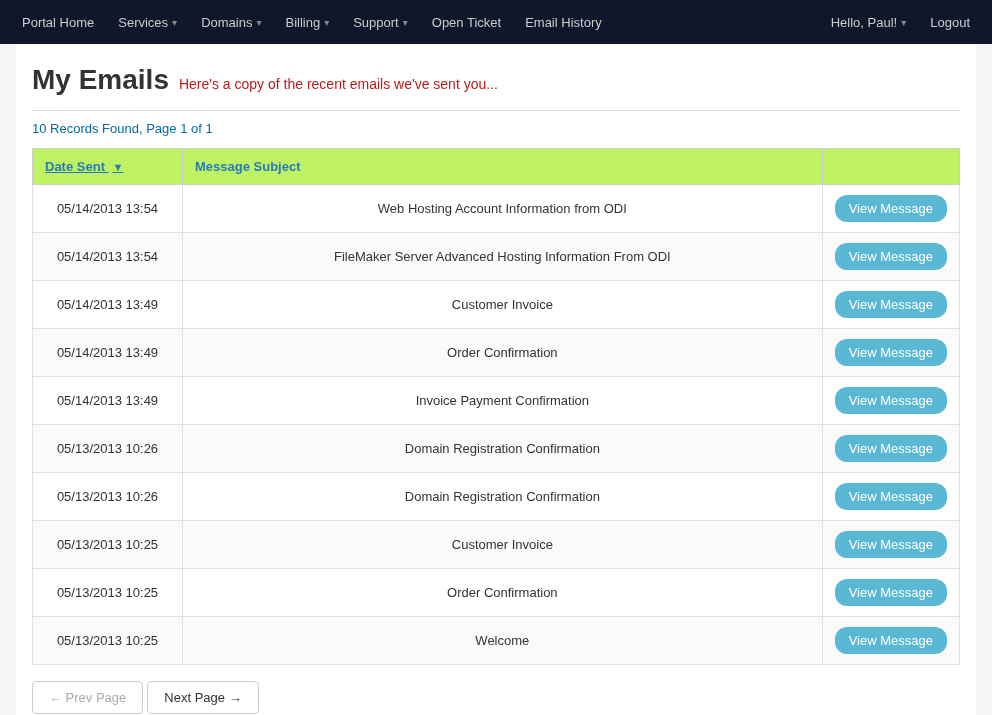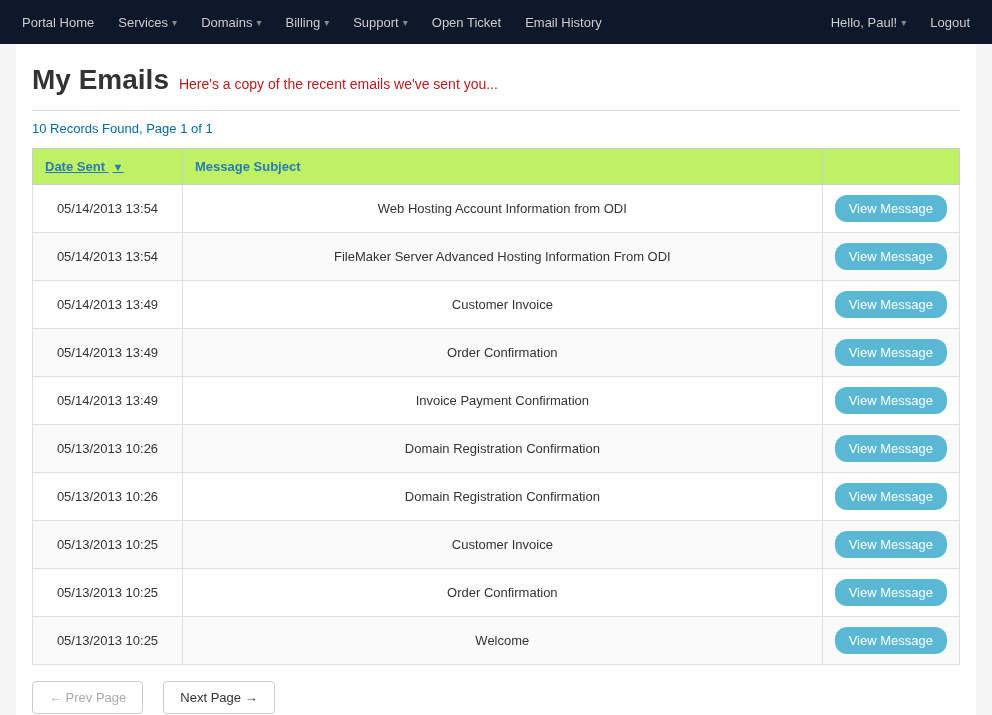--- a/index.html
+++ b/index.html
@@ -119,21 +119,21 @@
       padding: 6px 14px;
       border-radius: 12px;
       font-size: 13px;
       cursor: pointer;
       white-space: nowrap;
     }
 
     
     .pagination {
       display: flex;
-      gap: 20px;
+      gap: 4px;
       margin-top: 16px;
     }
     .page-btn {
       border: 1px solid #ccc;
       background: #fff;
       padding: 8px 16px;
       border-radius: 4px;
       font-size: 13px;
       cursor: pointer;
       color: #333;

